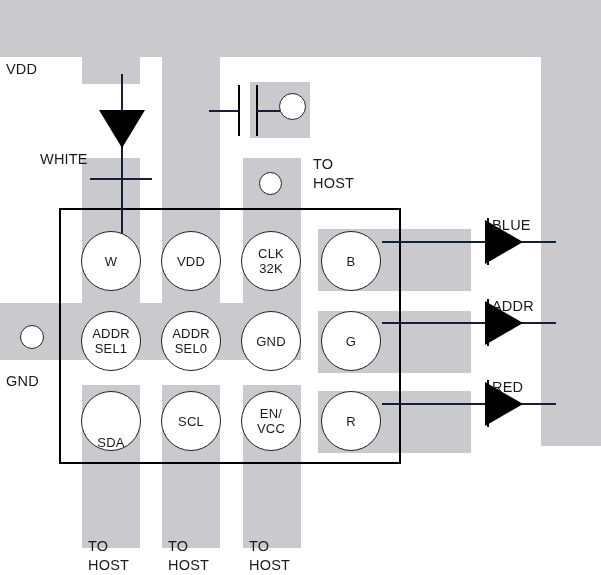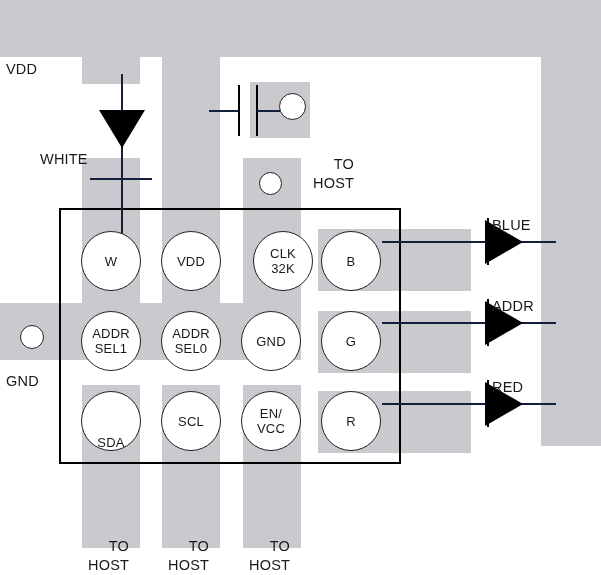--- a/index.html
+++ b/index.html
@@ -84,21 +84,21 @@
   }
   
   .label {
     position: absolute;
     color: #1a1a1a;
     font-size: 14.5px;
     line-height: 19px;
     white-space: pre-line;
     letter-spacing: 0.2px;
   }
-  .label.center { text-align: right; }
+  .label.center { text-align: left; }
 </style>
 </head>
 <body>
 
 <div id="diagram-root">
 
   <div class="pour" style="left:0px; top:0px; width:601px; height:57px;"></div>
 
   <div class="pour" style="left:541px; top:57px; width:60px; height:389px;"></div>
 
@@ -153,21 +153,21 @@
   <div class="via" style="left:279px; top:93px; width:27px; height:27px;"></div>
   <div class="via" style="left:259px; top:172px; width:23px; height:23px;"></div>
   <div class="via" style="left:20px; top:325px; width:24px; height:24px;"></div>
 
   <div class="pad" style="left:81px; top:231px; width:60px; height:60px;">
     <span>W</span>
   </div>
   <div class="pad" style="left:161px; top:231px; width:60px; height:60px;">
     <span>VDD</span>
   </div>
-  <div class="pad" style="left:253px; top:231px; width:60px; height:60px;">
+  <div class="pad" style="left:241px; top:231px; width:60px; height:60px;">
     <span>CLK
 32K</span>
   </div>
   <div class="pad" style="left:321px; top:231px; width:60px; height:60px;">
     <span>B</span>
   </div>
 
   <div class="pad" style="left:81px; top:311px; width:60px; height:60px;">
     <span>ADDR
 SEL1</span>

